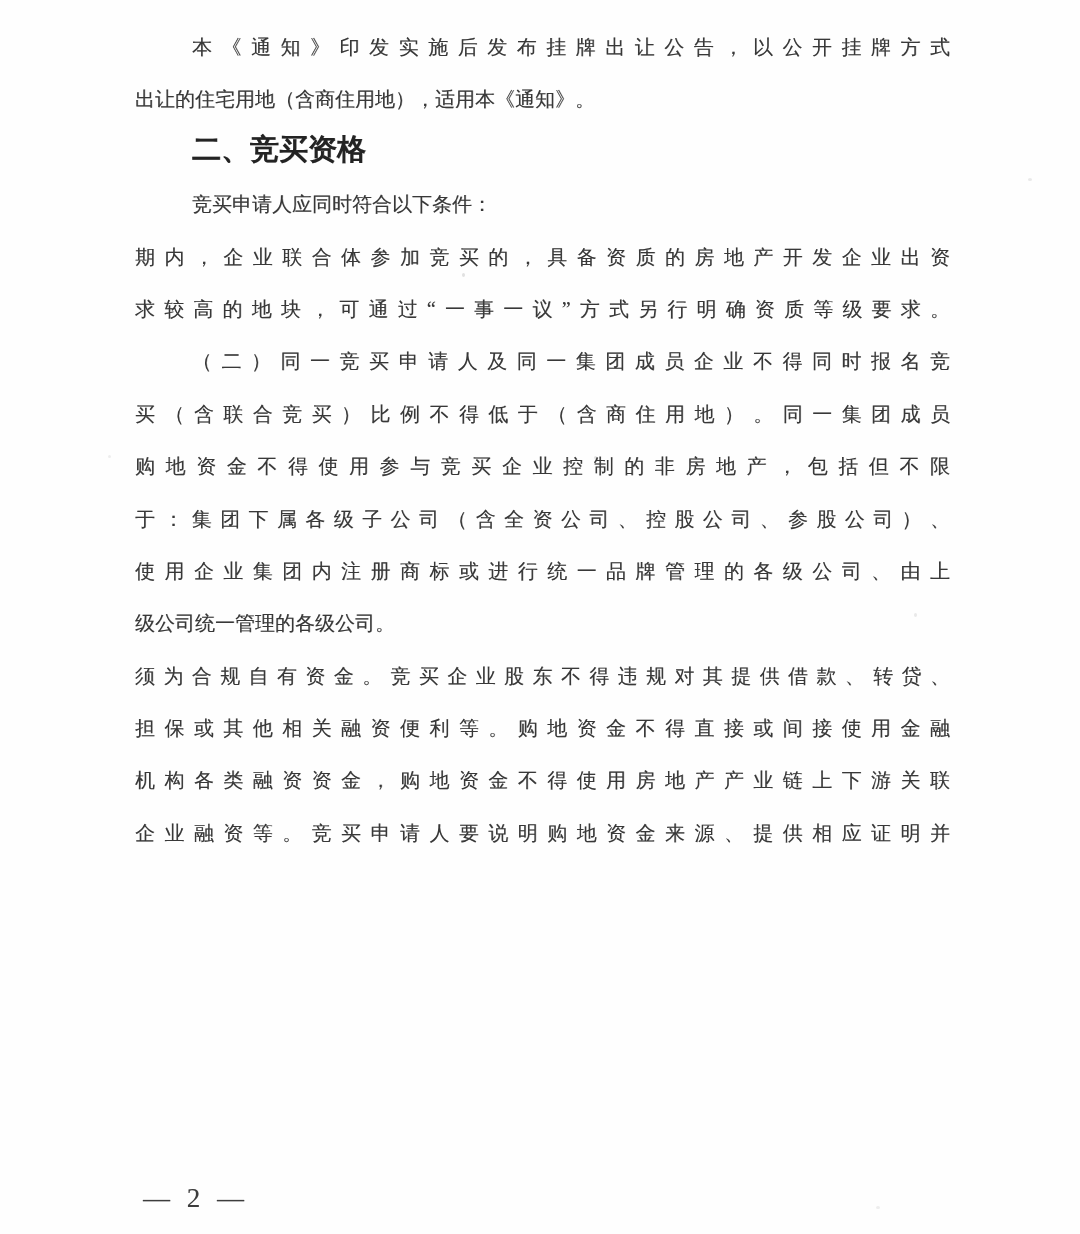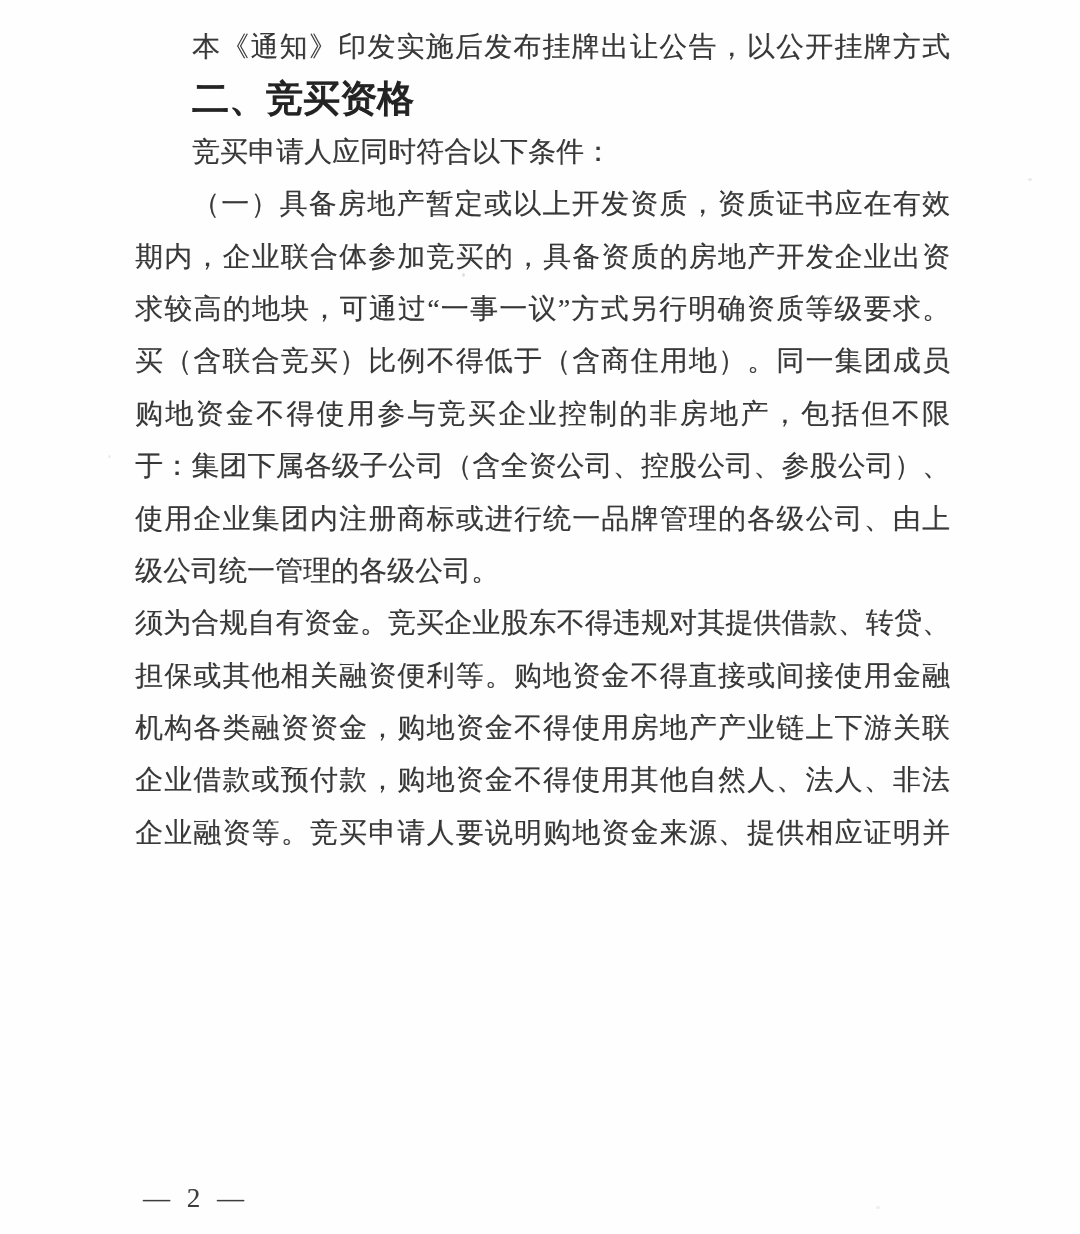--- a/index.html
+++ b/index.html
@@ -16,40 +16,40 @@
     font-family: "Liberation Serif", "DejaVu Serif", serif;
   }
   .text-block {
     position: absolute;
     left: 135px;
     top: 21px;
     width: 815px;
   }
   .line {
     font-family: "Liberation Serif", "DejaVu Serif", serif;
-    font-size: 28px;
+    font-size: 20px;
     height: 52.4px;
     line-height: 52.4px;
     color: #383838;
     text-align: left;
     text-shadow: 0.4px 0.4px 0.6px rgba(70,70,70,0.45);
     white-space: nowrap;
   }
   .line.justify {
     white-space: normal;
     text-align: justify;
     text-align-last: justify;
   }
   .line.indent {
     text-indent: 57px;
   }
   .line.heading {
-    font-family: Liberation Serif, serif;
+    font-family: Liberation Mono, monospace;
     font-weight: 700;
-    font-size: 37px;
+    font-size: 29px;
     color: #232323;
     text-shadow: 0.4px 0.4px 0.4px rgba(40,40,40,0.5);
   }
   .page-number {
     position: absolute;
     left: 143px;
     top: 1183px;
     font-family: "Liberation Serif", "DejaVu Serif", serif;
     font-size: 27px;
     letter-spacing: 5px;
@@ -68,34 +68,34 @@
   .speck.s4 { left: 108px;  top: 455px; width: 3px; height: 3px; opacity: 0.15; }
   .speck.s5 { left: 914px;  top: 613px; width: 3px; height: 4px; opacity: 0.18; }
   .speck.s6 { left: 876px;  top: 1206px; width: 4px; height: 3px; opacity: 0.15; }
 </style>
 </head>
 <body>
 
 <div class="page">
   <div class="text-block" id="lines">
       <div class="line indent justify">本《通知》印发实施后发布挂牌出让公告，以公开挂牌方式</div>
+      <div class="line">出让的住宅用地（含商住用地），适用本《通知》。</div>
       <div class="line heading indent">二、竞买资格</div>
       <div class="line indent">竞买申请人应同时符合以下条件：</div>
-      <div class="line indent justify">（一）具备房地产暂定或以上开发资质，资质证书应在有效</div>
       <div class="line justify">期内，企业联合体参加竞买的，具备资质的房地产开发企业出资</div>
       <div class="line justify">求较高的地块，可通过“一事一议”方式另行明确资质等级要求。</div>
+      <div class="line indent justify">（二）同一竞买申请人及同一集团成员企业不得同时报名竞</div>
       <div class="line justify">买（含联合竞买）比例不得低于（含商住用地）。同一集团成员</div>
       <div class="line justify">购地资金不得使用参与竞买企业控制的非房地产，包括但不限</div>
       <div class="line justify">于：集团下属各级子公司（含全资公司、控股公司、参股公司）、</div>
       <div class="line justify">使用企业集团内注册商标或进行统一品牌管理的各级公司、由上</div>
       <div class="line">级公司统一管理的各级公司。</div>
       <div class="line justify">须为合规自有资金。竞买企业股东不得违规对其提供借款、转贷、</div>
       <div class="line justify">担保或其他相关融资便利等。购地资金不得直接或间接使用金融</div>
       <div class="line justify">机构各类融资资金，购地资金不得使用房地产产业链上下游关联</div>
-      <div class="line justify">企业借款或预付款，购地资金不得使用其他自然人、法人、非法</div>
       <div class="line justify">企业融资等。竞买申请人要说明购地资金来源、提供相应证明并</div>
     </div>
   <div class="page-number">— 2 —</div>
   <div class="speck s1"></div>
   <div class="speck s2"></div>
   <div class="speck s3"></div>
   <div class="speck s4"></div>
   <div class="speck s5"></div>
   <div class="speck s6"></div>
 </div>

